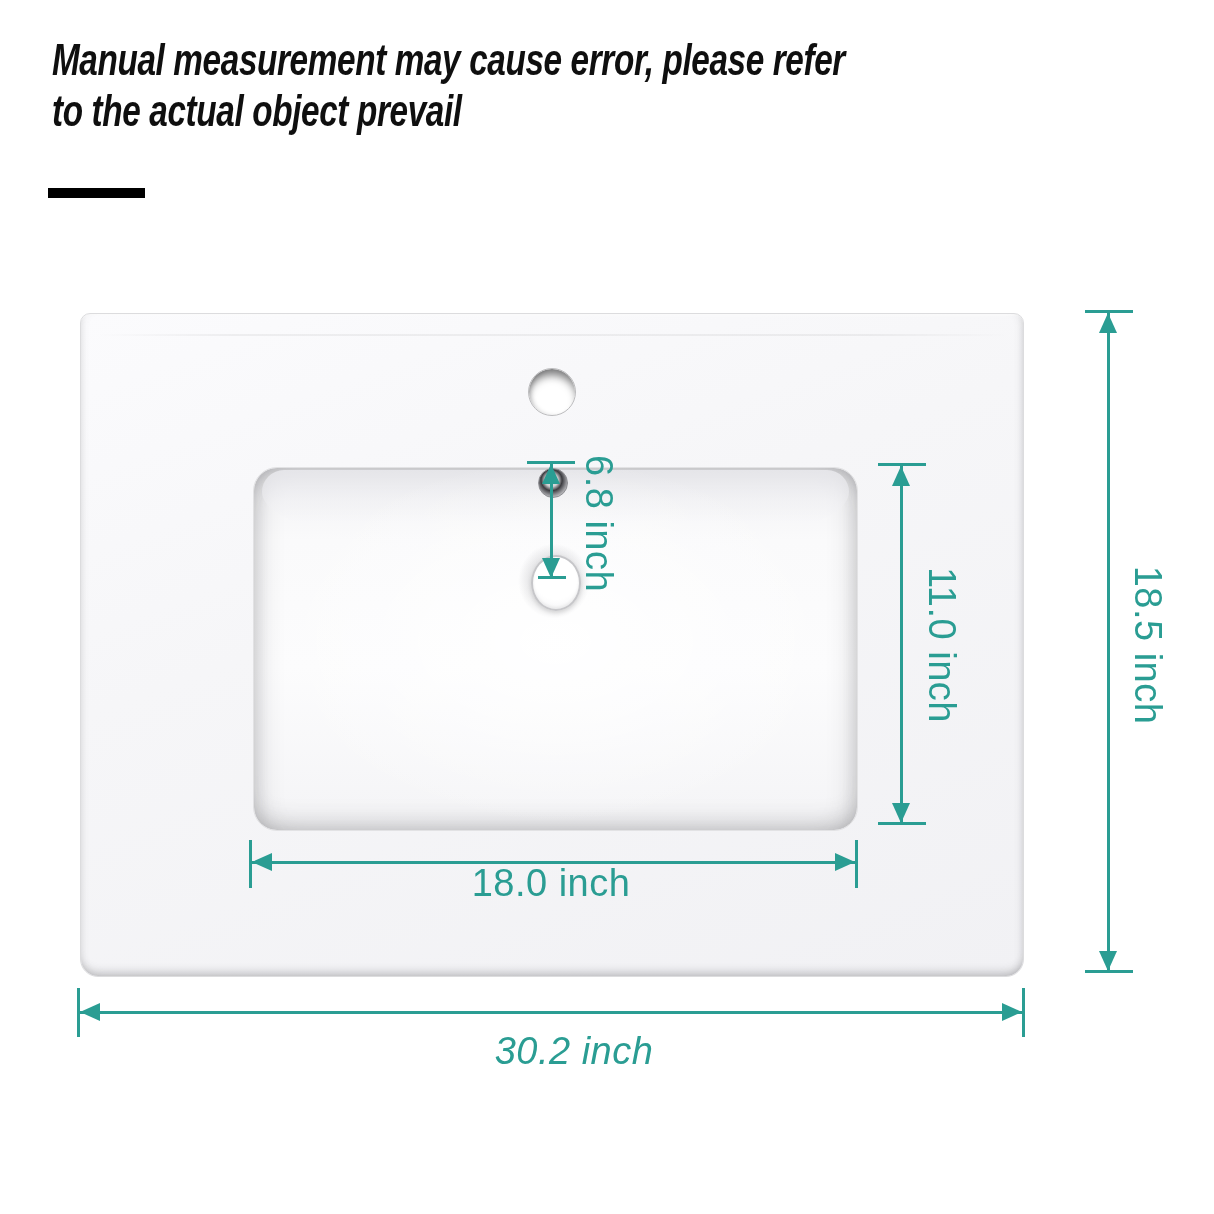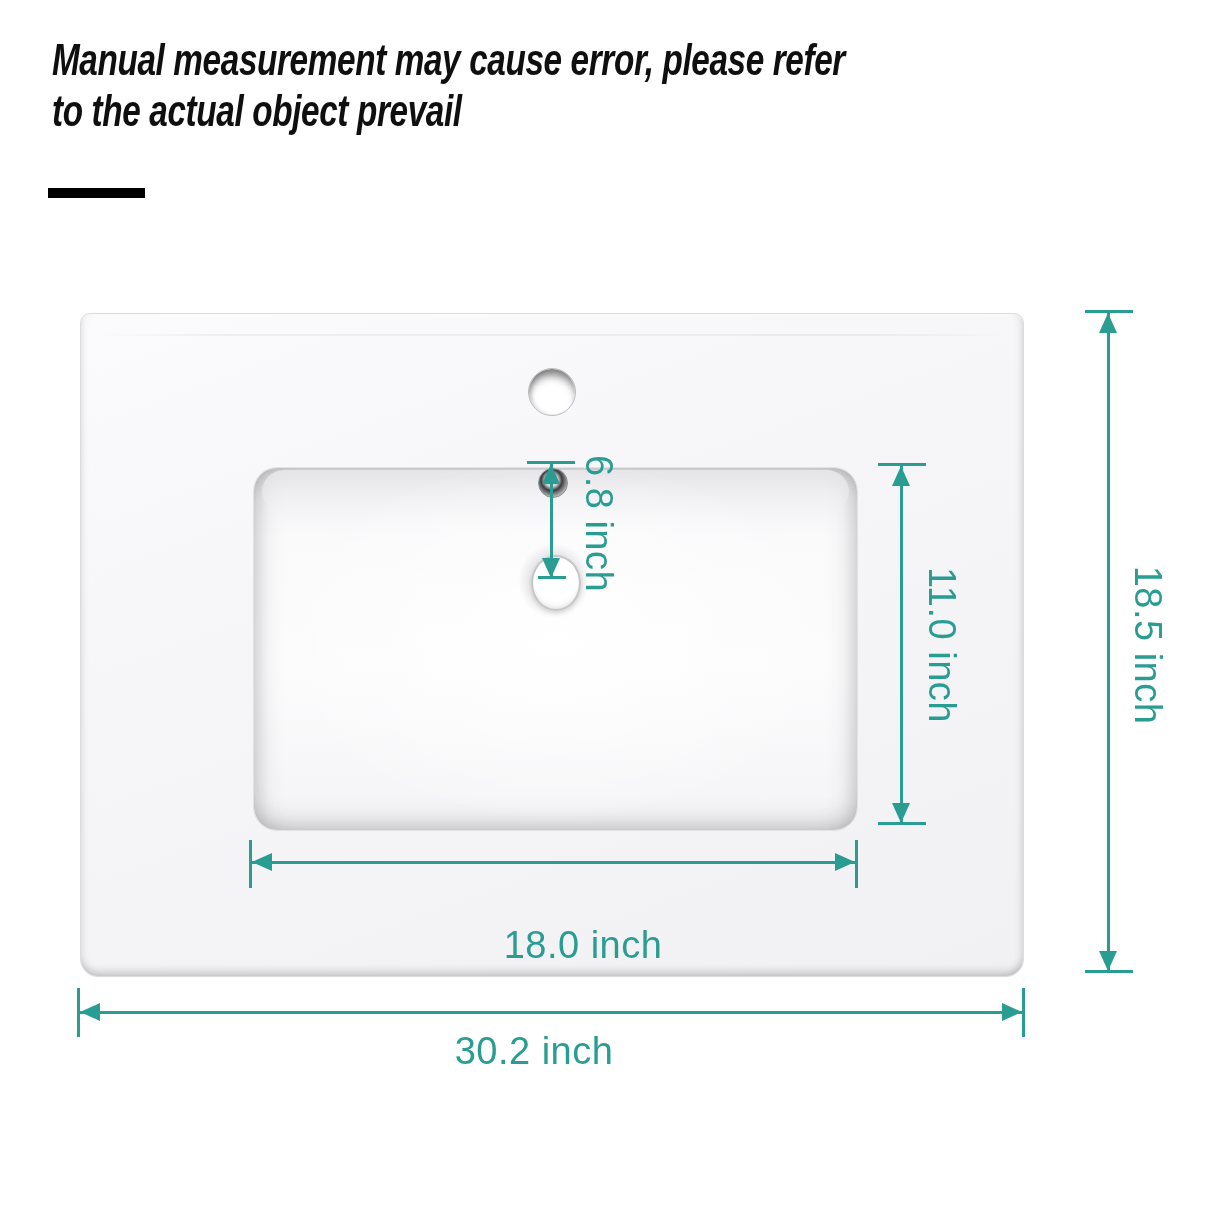--- a/index.html
+++ b/index.html
@@ -134,34 +134,34 @@
     <div class="arr arr-down" style="left:892px; top:803px;"></div>
     <div class="dim-label v mid" style="left:920px; top:645px;">11.0 inch</div>
   </div>
 
   <div class="dim">
     <div class="tick-v" style="left:249px; top:840px; height:48px;"></div>
     <div class="tick-v" style="left:855px; top:840px; height:48px;"></div>
     <div class="dl-h" style="left:252px; top:861px; width:603px;"></div>
     <div class="arr arr-left" style="left:252px; top:853px;"></div>
     <div class="arr arr-right" style="left:835px; top:853px;"></div>
-    <div class="dim-label h" style="left:551px; top:924px;margin-left:32px;">18.0 inch</div>
+    <div class="dim-label h" style="left:551px; top:862px;">18.0 inch</div>
   </div>
 
   <div class="dim">
     <div class="tick-h" style="left:1085px; top:310px; width:48px;"></div>
     <div class="tick-h" style="left:1085px; top:970px; width:48px;"></div>
     <div class="dl-v" style="left:1107px; top:313px; height:658px;"></div>
     <div class="arr arr-up" style="left:1099px; top:313px;"></div>
     <div class="arr arr-down" style="left:1099px; top:951px;"></div>
     <div class="dim-label v mid" style="left:1126px; top:645px;">18.5 inch</div>
   </div>
 
   <div class="dim">
     <div class="tick-v" style="left:77px; top:988px; height:49px;"></div>
     <div class="tick-v" style="left:1022px; top:988px; height:49px;"></div>
     <div class="dl-h" style="left:80px; top:1011px; width:942px;"></div>
     <div class="arr arr-left" style="left:80px; top:1003px;"></div>
     <div class="arr arr-right" style="left:1002px; top:1003px;"></div>
-    <div class="dim-label h" style="left:534px; top:1030px;">30.2 inch</div>
+    <div class="dim-label h" style="left:574px; top:1030px;font-style:italic;">30.2 inch</div>
   </div>
 
 </div>
 
 </body></html>

